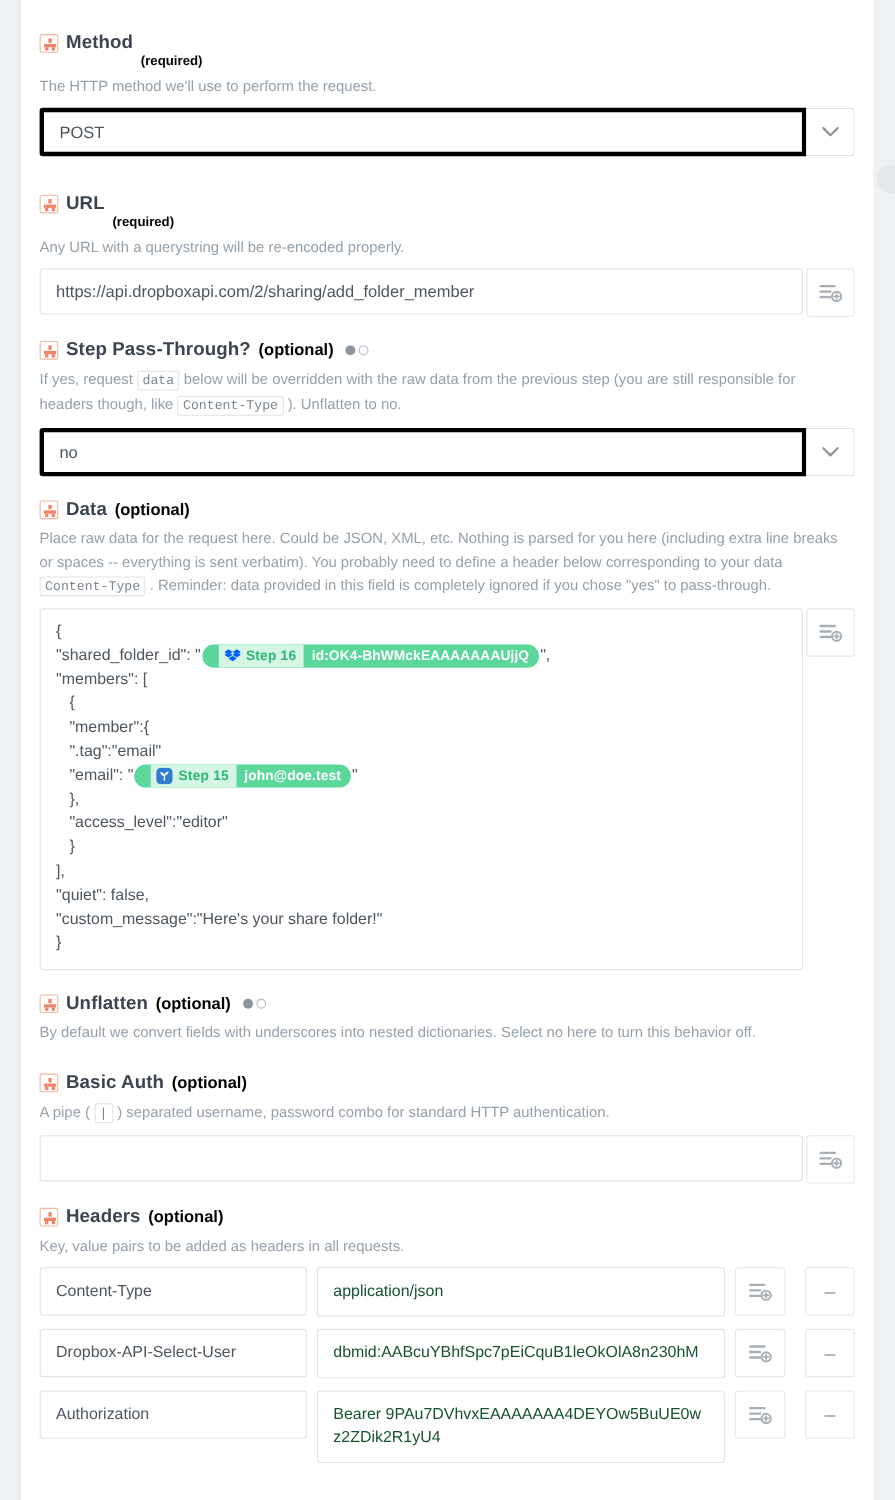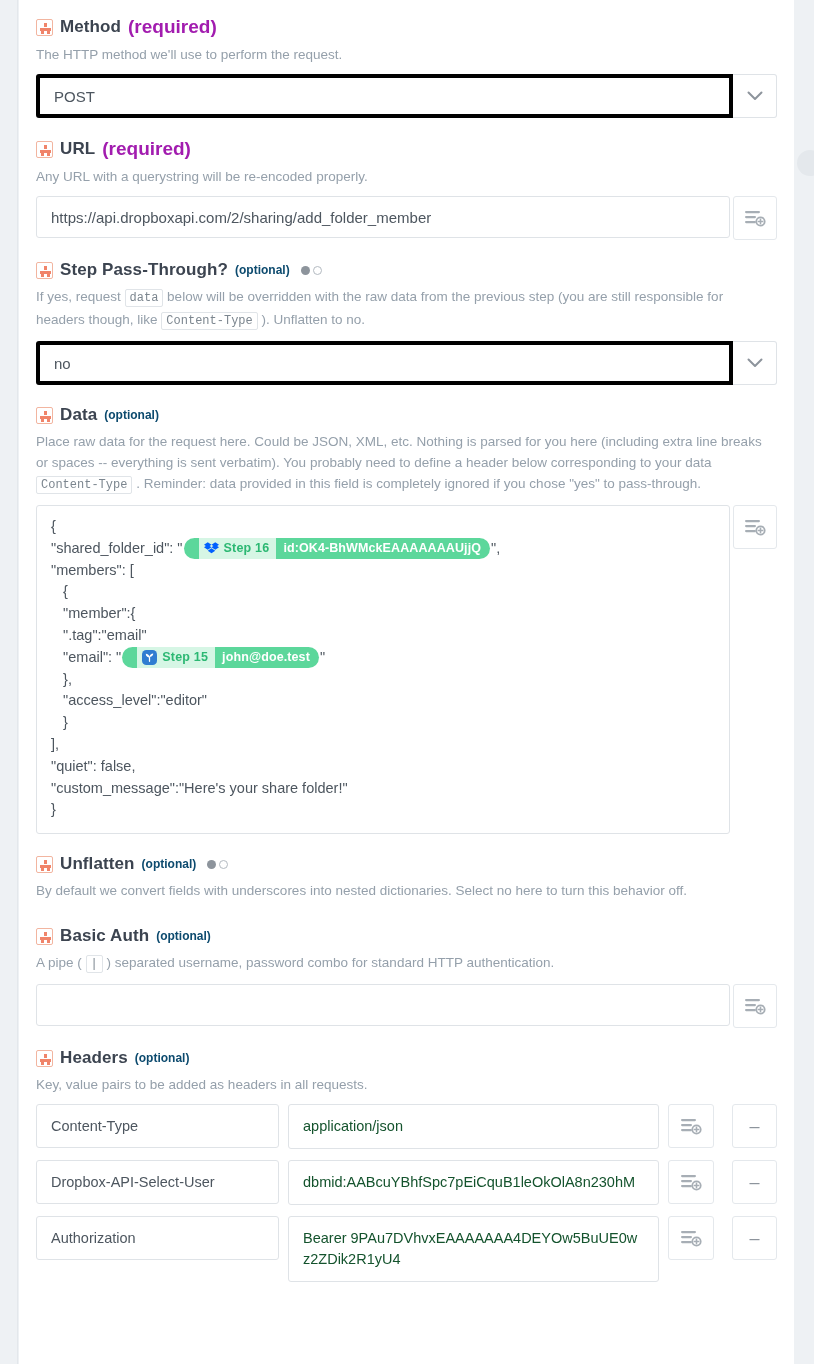--- a/index.html
+++ b/index.html
@@ -52,22 +52,22 @@
     width:11px; height:11px;
     background:
       linear-gradient(#f0846a,#f0846a) 4px 0/3px 4px no-repeat,
       linear-gradient(#f0846a,#f0846a) 0 5px/11px 3px no-repeat,
       linear-gradient(#f0846a,#f0846a) 1px 8px/3px 3px no-repeat,
       linear-gradient(#f0846a,#f0846a) 7px 8px/3px 3px no-repeat;
   }
   .lbl-name {
     font-size:17px; font-weight:bold; color:#3c4450; letter-spacing:.1px;
   }
-  .lbl-req { font-size:19px; font-weight:bold; color:#a21caf; }
-  .lbl-opt { font-size:12px; font-weight:bold; color:#0c4a6e; }
+  .lbl-req { font-size:12px; font-weight:bold; color:#000000;margin-top:32px; }
+  .lbl-opt { font-size:15px; font-weight:bold; color:#000000; }
   .dots { display:inline-flex; align-items:center; gap:3px; margin-left:4px; }
   .dot-filled { width:9px;height:9px;border-radius:50%;background:#8d949c; display:block;}
   .dot-empty  { width:9px;height:9px;border-radius:50%;border:1.4px solid #b3bac1; background:#fff; display:block;}
 
   .help {
     font-size:13.5px; color:#95a0ab; line-height:21px;
     margin:0 0 9px 0; padding-right:14px;
   }
   code.inl {
     font-family:"Liberation Mono", monospace;

